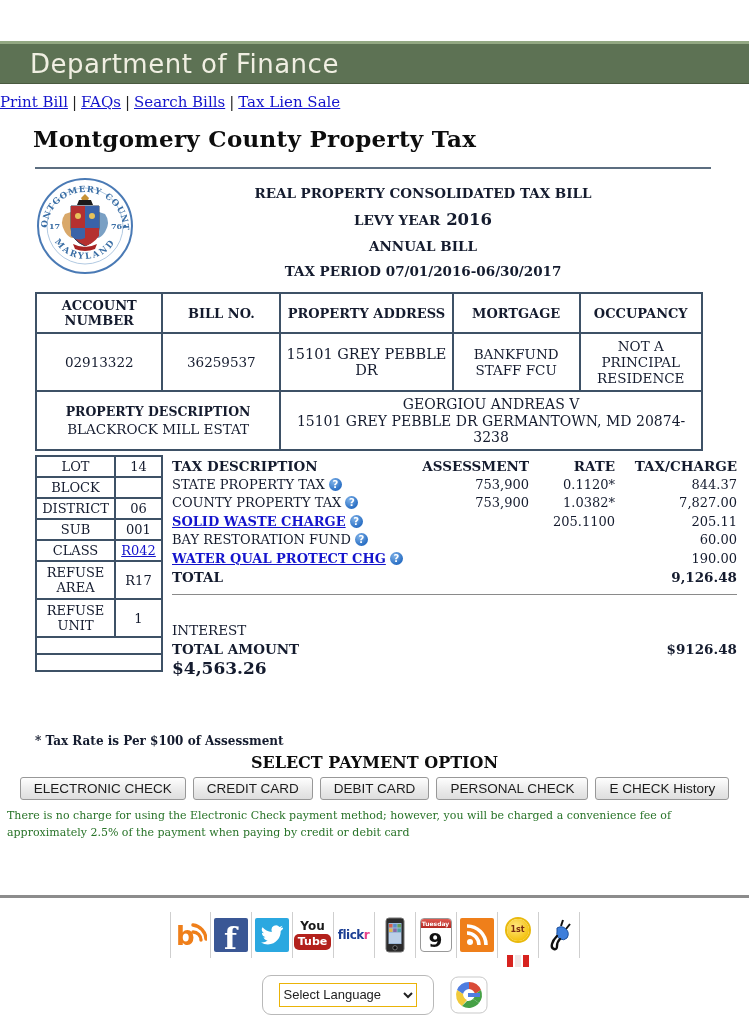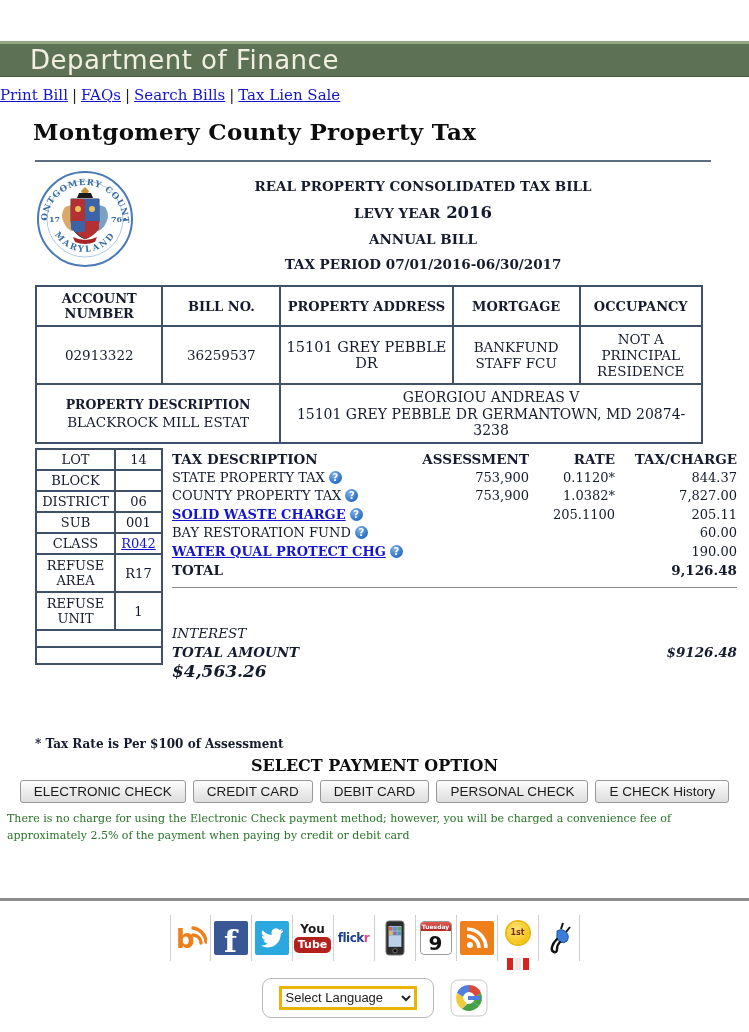--- a/index.html
+++ b/index.html
@@ -5,21 +5,21 @@
   * { box-sizing: border-box; margin: 0; padding: 0; }
   html,body { background:#fff; }
   body {
     width: 749px; height: 1032px; margin: 0 auto; overflow: hidden;
     font-family: "DejaVu Serif", "Liberation Serif", serif;
     color: #1b2135;
   }
   
   .top-spacer { height: 41px; }
   .green-bar {
-    height: 36px; background: #5d7254;
+    height: 43px; background: #5d7254;
     border-top: 3px solid #93a883; border-bottom: 1px solid #49593f;
     display: flex; align-items: center; padding-left: 30px;
   }
   .green-bar h1 {
     font-family: "DejaVu Sans", "Liberation Sans", sans-serif;
     font-size: 26px; font-weight: normal; color: #f0efe2; letter-spacing: .5px;
   }
   .nav-links {
     text-align: left; padding-right: 46px; margin-top: 9px;
     font-size: 15px; color: #000;
@@ -74,21 +74,21 @@
   .tax-grid .desc { text-align: left; }
   .tax-link { color: #1414cc; font-weight: bold; text-decoration: underline; }
   .help {
     display: inline-block; width: 13px; height: 13px; border-radius: 50%;
     background: radial-gradient(circle at 35% 30%, #7fb2e8, #2a6fc4 70%);
     color: #fff; font-size: 10px; line-height: 13px; text-align: center;
     font-family: "DejaVu Sans", sans-serif; font-weight: bold;
     vertical-align: 1px; margin-left: 4px;
   }
   .tax-hr { border: none; border-top: 1px solid #8a8a8a; margin: 7px 0 0 0; }
-  .totals { margin-top: 36px; font-style: italic; }
+  .totals { margin-top: 26px; }
   .totals .trow { display: flex; justify-content: space-between; font-size: 13.5px; line-height: 19px; color: #141b2e; }
   .totals .b { font-weight: bold; }
   .amount-due-value { font-size: 17px; font-weight: bold; }
   
   .rate-note { margin: 56px 0 0 35px; font-size: 12px; font-weight: bold; color: #141b2e; }
   .pay-title { text-align: center; font-size: 16px; font-weight: bold; margin-top: 5px; color: #0d0d0d; }
   .pay-buttons { display: flex; justify-content: center; gap: 7px; margin-top: 5px; }
   .pay-buttons button {
     font-family: "Liberation Sans", "DejaVu Sans", sans-serif; font-size: 13.5px;
     color: #1c1c1c; padding: 3px 13px; border: 1px solid #989898; border-radius: 3px;
@@ -129,21 +129,21 @@
     box-shadow: 0 0 0 2px #e9b90c; color:#7a2b10; font-size:8px; font-weight:bold;
     font-family:"DejaVu Sans",sans-serif; display:flex; align-items:center; justify-content:center; }
   .award-ribbons { display:flex; justify-content:center; gap:2px; margin-top:-2px; }
   .award-ribbons i { width:6px; height:12px; background:#d7231f; display:block; }
   
   .lang-row { display:flex; justify-content:center; align-items:center; margin-top:17px; }
   .lang-box { width: 172px; height: 40px; border: 1px solid #b9b9b9; border-radius: 9px;
     display:flex; align-items:center; justify-content:center; background:#fff; }
   .lang-box select {
     width: 138px; height: 24px; font-family:"Liberation Sans",sans-serif; font-size: 13px;
-    border: 3px solid #eab308; background:#fff; color:#222;
+    border: 1px solid #eab308; background:#fff; color:#222;
   }
   .gt-icon { margin-left: 16px; cursor:pointer; }
 </style>
 </head>
 <body>
 
 <div class="top-spacer"></div>
 
 <div class="green-bar">
   <h1>Department of Finance</h1>

